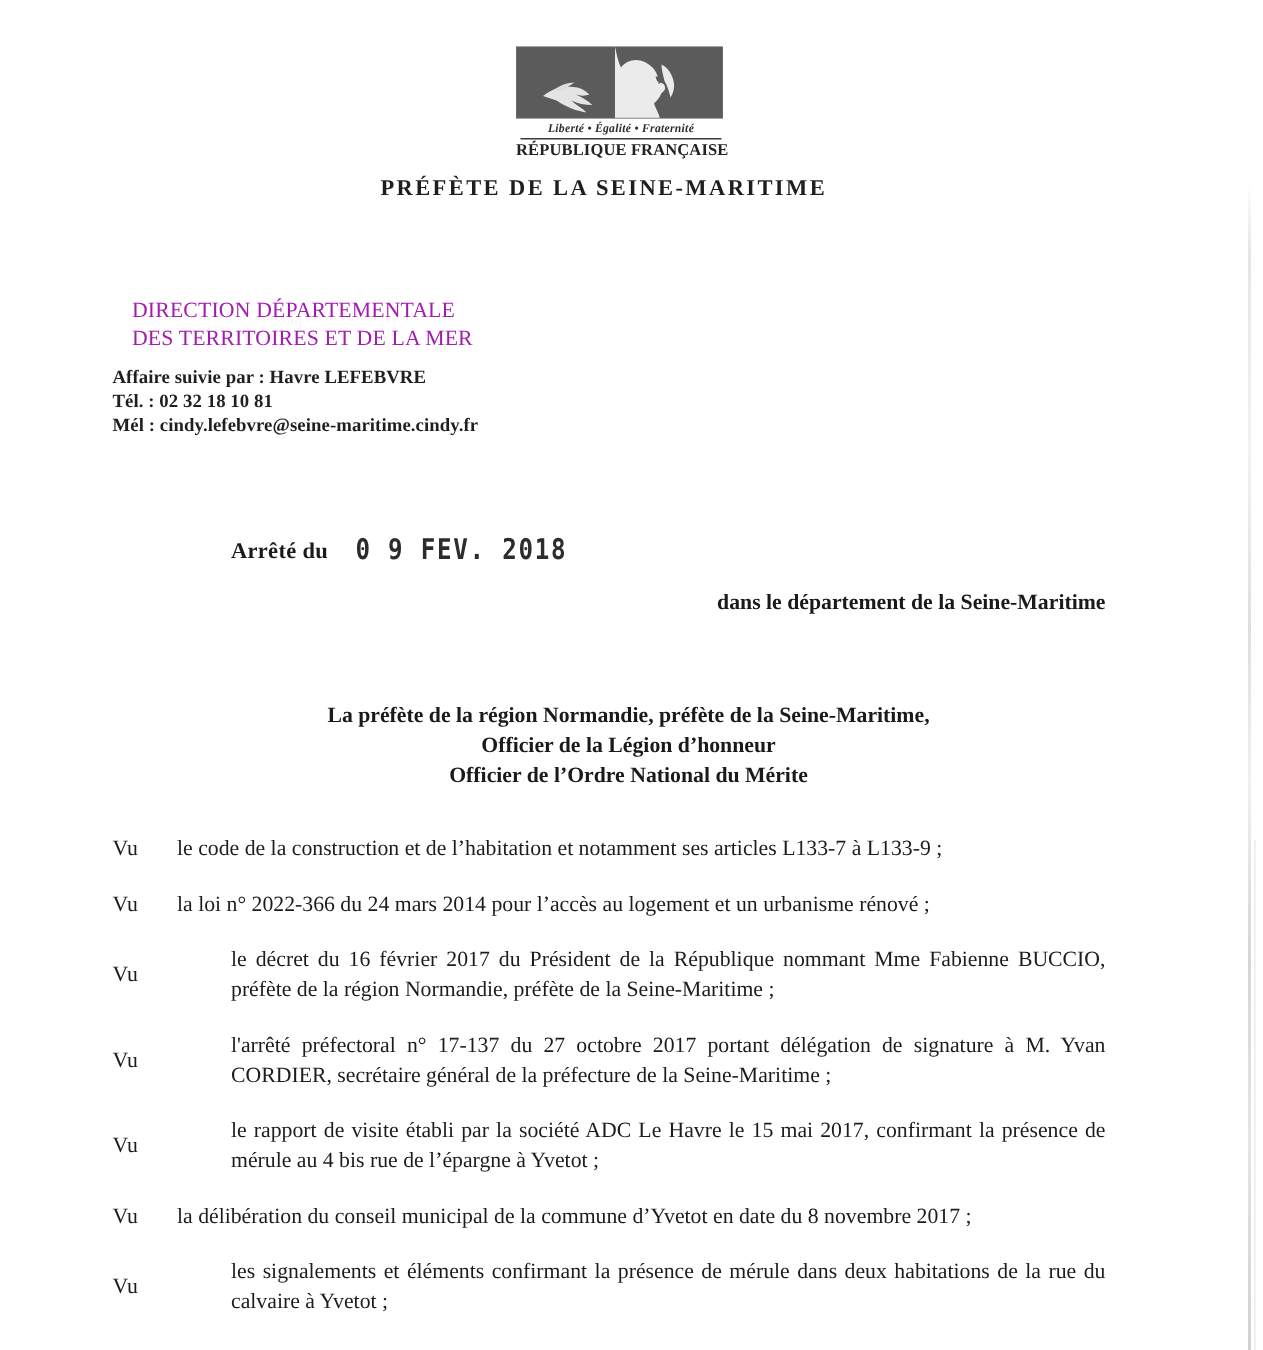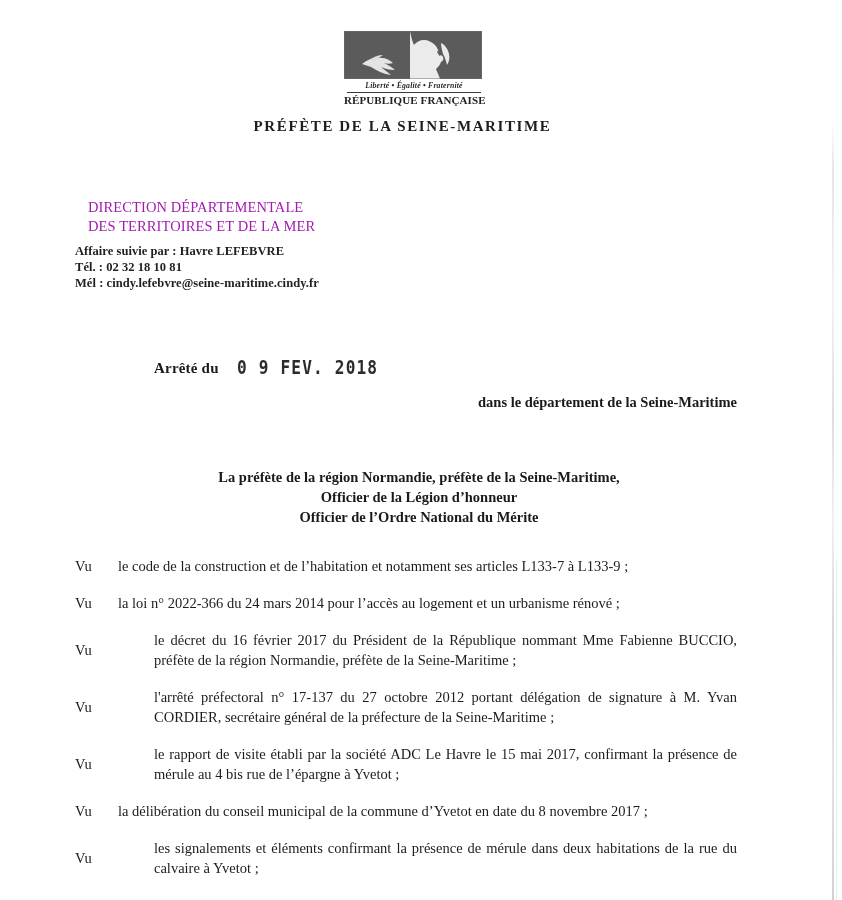--- a/index.html
+++ b/index.html
@@ -302,21 +302,21 @@
       <div class="vu-item">
         <div class="vu-label">Vu</div>
         <div class="vu-text">la loi n° 2022-366 du 24 mars 2014 pour l’accès au logement et un urbanisme rénové ;</div>
       </div>
       <div class="vu-item">
         <div class="vu-label">Vu</div>
         <div class="vu-text justify">le décret du 16 février 2017 du Président de la République nommant Mme Fabienne BUCCIO, préfète de la région Normandie, préfète de la Seine-Maritime ;</div>
       </div>
       <div class="vu-item">
         <div class="vu-label">Vu</div>
-        <div class="vu-text justify">l'arrêté préfectoral n° 17-137 du 27 octobre 2012 portant délégation de signature à M. Yvan CORDIER, secrétaire général de la préfecture de la Seine-Maritime ;</div>
+        <div class="vu-text justify">l'arrêté préfectoral n° 17-137 du 27 octobre 2017 portant délégation de signature à M. Yvan CORDIER, secrétaire général de la préfecture de la Seine-Maritime ;</div>
       </div>
       <div class="vu-item">
         <div class="vu-label">Vu</div>
         <div class="vu-text justify">le rapport de visite établi par la société ADC Le Havre le 15 mai 2017, confirmant la présence de mérule au 4 bis rue de l’épargne à Yvetot ;</div>
       </div>
       <div class="vu-item">
         <div class="vu-label">Vu</div>
         <div class="vu-text">la délibération du conseil municipal de la commune d’Yvetot en date du 8 novembre 2017 ;</div>
       </div>
       <div class="vu-item">

